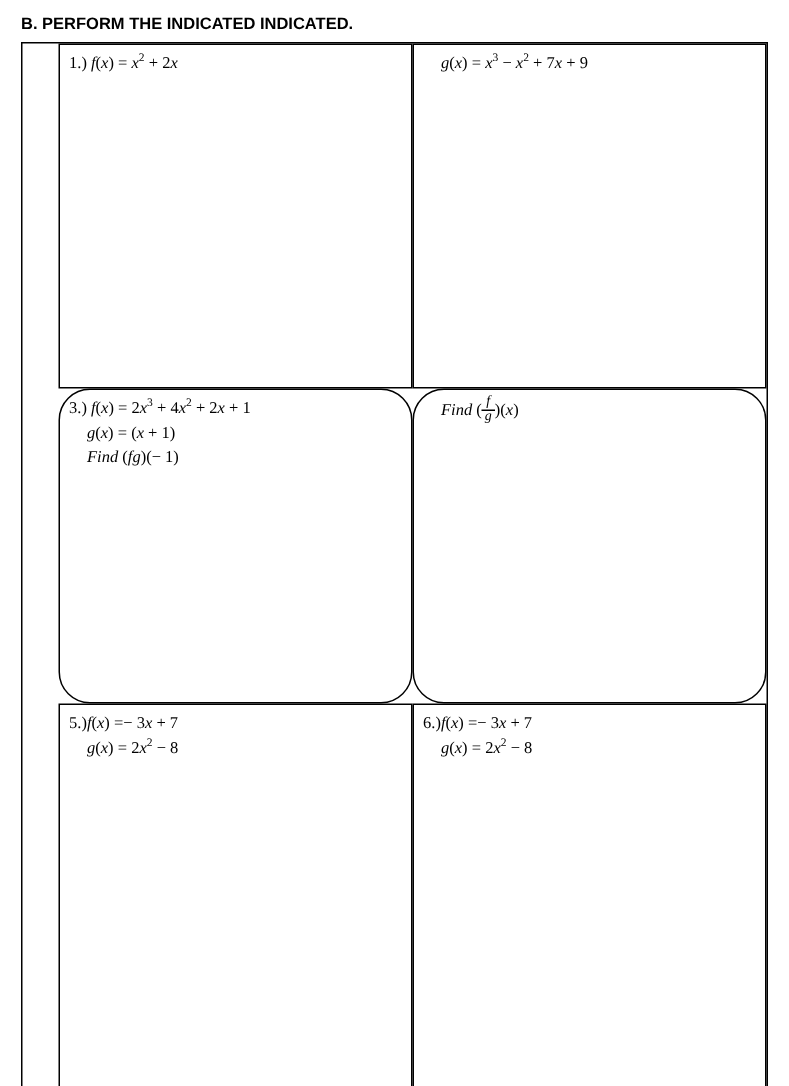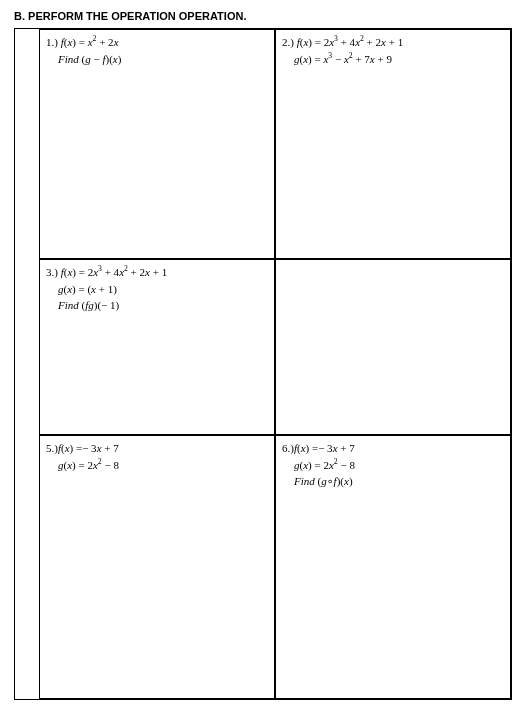--- a/index.html
+++ b/index.html
@@ -23,21 +23,21 @@
       padding-left: 24px;
     }
     .cell {
       border: 1px solid #000;
       padding: 4px 6px;
       font-size: 11px;
       line-height: 1.5;
       position: relative;
     }
     .row1 .cell { height: 230px; }
-    .row2 .cell { height: 176px; }
+    .row2 .cell { height: 210px; border-radius: 21px; }
     .row3 .cell { height: 264px; }
     .grid { display: block; }
     .row {
       display: flex;
     }
     .row .cell { flex: 1; border: 1px solid #000; }
     .math-line { white-space: nowrap; }
     sup { font-size: 0.7em; vertical-align: super; line-height: 0; }
     .frac {
       display: inline-block;
@@ -46,46 +46,44 @@
       font-size: 0.85em;
       line-height: 1;
     }
     .frac .num { display: block; border-bottom: 1px solid #000; padding: 0 2px; }
     .frac .den { display: block; padding: 0 2px; }
     .indent { padding-left: 12px; }
   </style>
 </head>
 <body>
 
-<div class="title">B. PERFORM THE OPERATION OPERATION.</div>
+<div class="title">B. PERFORM THE INDICATED INDICATED.</div>
 
 <div class="grid">
   <div class="row row1">
     <div class="cell">
       <div class="math-line"><span>1.)</span> <span><i>f</i>(<i>x</i>) = <i>x</i><sup>2</sup> + 2<i>x</i></span></div>
-      <div class="math-line indent"><i>Find</i> (<i>g</i> − <i>f</i>)(<i>x</i>)</div>
     </div>
     <div class="cell">
-      <div class="math-line"><span>2.)</span> <span><i>f</i>(<i>x</i>) = 2<i>x</i><sup>3</sup> + 4<i>x</i><sup>2</sup> + 2<i>x</i> + 1</span></div>
       <div class="math-line indent"><i>g</i>(<i>x</i>) = <i>x</i><sup>3</sup> − <i>x</i><sup>2</sup> + 7<i>x</i> + 9</div>
     </div>
   </div>
   <div class="row row2">
     <div class="cell">
       <div class="math-line"><span>3.)</span> <span><i>f</i>(<i>x</i>) = 2<i>x</i><sup>3</sup> + 4<i>x</i><sup>2</sup> + 2<i>x</i> + 1</span></div>
       <div class="math-line indent"><i>g</i>(<i>x</i>) = (<i>x</i> + 1)</div>
       <div class="math-line indent"><i>Find</i> (<i>fg</i>)(− 1)</div>
     </div>
     <div class="cell">
+      <div class="math-line indent"><i>Find</i> (<span class="frac"><span class="num"><i>f</i></span><span class="den"><i>g</i></span></span>)(<i>x</i>)</div>
     </div>
   </div>
   <div class="row row3">
     <div class="cell">
       <div class="math-line"><span>5.)</span><span><i>f</i>(<i>x</i>) =− 3<i>x</i> + 7</span></div>
       <div class="math-line indent"><i>g</i>(<i>x</i>) = 2<i>x</i><sup>2</sup> − 8</div>
     </div>
     <div class="cell">
       <div class="math-line"><span>6.)</span><span><i>f</i>(<i>x</i>) =− 3<i>x</i> + 7</span></div>
       <div class="math-line indent"><i>g</i>(<i>x</i>) = 2<i>x</i><sup>2</sup> − 8</div>
-      <div class="math-line indent"><i>Find</i> (<i>g</i>∘<i>f</i>)(<i>x</i>)</div>
     </div>
   </div>
 </div>
 
 </body></html>

